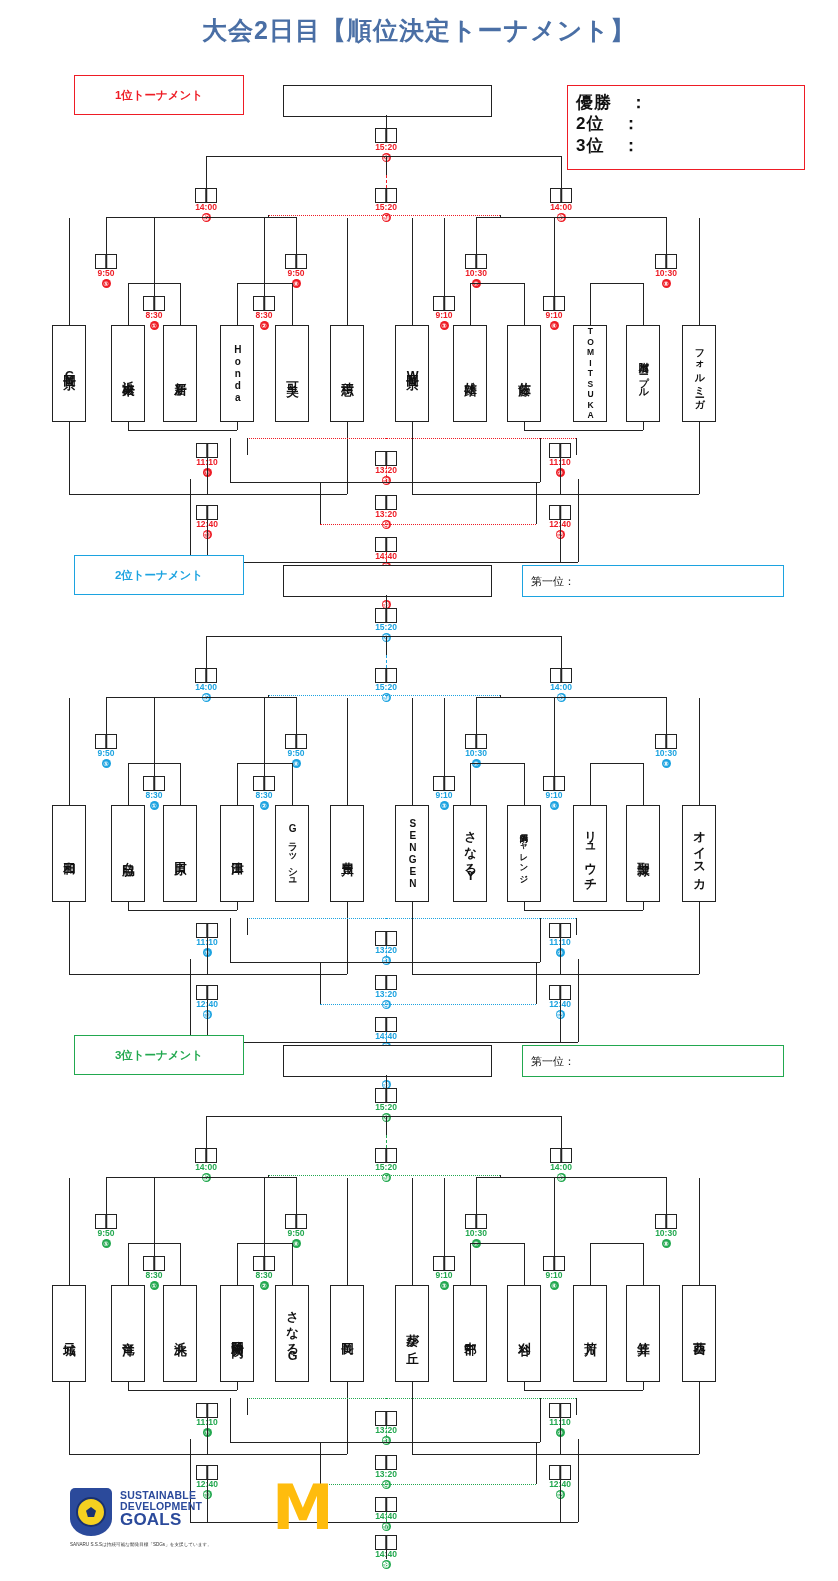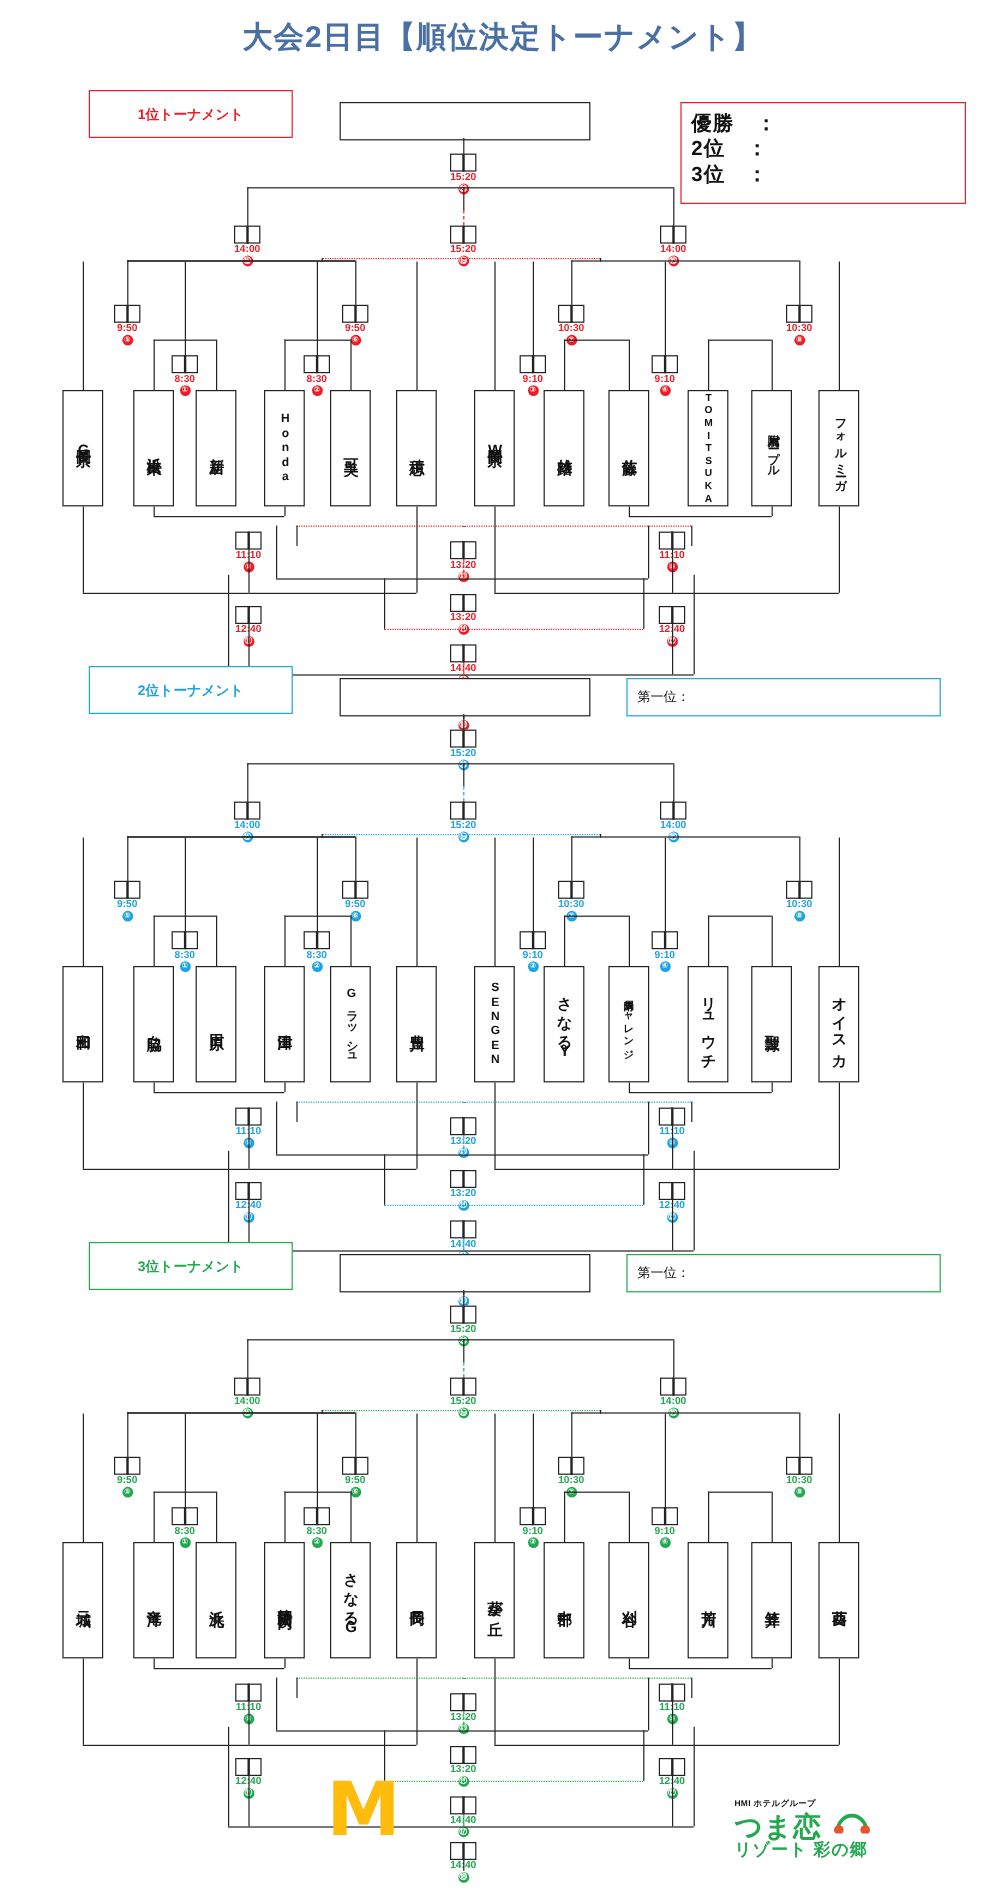--- a/index.html
+++ b/index.html
@@ -567,27 +567,28 @@
     <div class="ln v" style="left:320px;top:1442px;height:42px;background:#222222"></div>
     <div class="ln v" style="left:536px;top:1442px;height:42px;background:#222222"></div>
     <div class="ln v" style="left:247px;top:1398px;height:17px;background:#222222"></div>
     <div class="ln v" style="left:576px;top:1398px;height:17px;background:#222222"></div>
     <div class="ln v" style="left:230px;top:1398px;height:44px;background:#222222"></div>
     <div class="ln v" style="left:540px;top:1398px;height:44px;background:#222222"></div>
     <div class="ln v" style="left:386px;top:1550px;height:9px;background:#222222"></div>
   </div>
 
 <div class="logos">
+  <div class="logo" style="left:70px;top:6px;width:200px;height:80px;">
+    <div class="sdg-shield">
+        <div class="sdg-ball"></div>
+      </div>
+    <div class="sdg-txt">
+      <div class="l1">SUSTAINABLE</div>
+      <div class="l2">DEVELOPMENT</div>
+      <div class="l3">GOALS</div>
+    </div>
+    <div class="sdg-note">SANARU S.S.Sは持続可能な開発目標「SDGs」を支援しています。</div>
+  </div>
 
   <div class="mcd" style="left:272px;top:6px;">M</div>
 
 
-  <div class="tsuma" style="left:612px;top:14px;">
-    <span class="t1">HMI ホテルグループ</span>
-    <span class="t2">つま恋</span>
-    <span class="t3">リゾート 彩の郷</span>
-    <svg class="tsuma-ring" viewBox="0 0 30 26">
-      <path d="M3 24 A12 13 0 0 1 27 24" fill="none" stroke="#22a84f" stroke-width="3"></path>
-      <circle cx="4" cy="23" r="4" fill="#e8552a"></circle>
-      <circle cx="26" cy="23" r="4" fill="#e8552a"></circle>
-    </svg>
-  </div>
 </div>
 
 </body></html>

